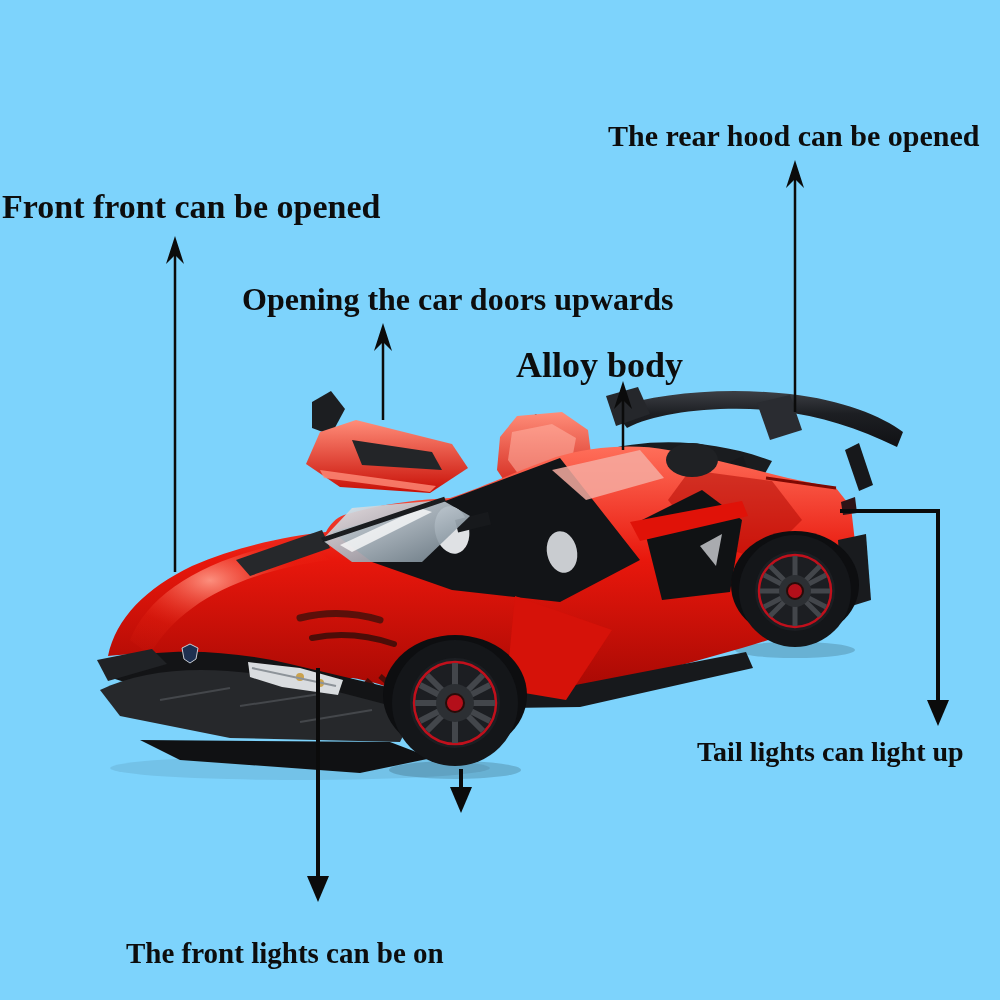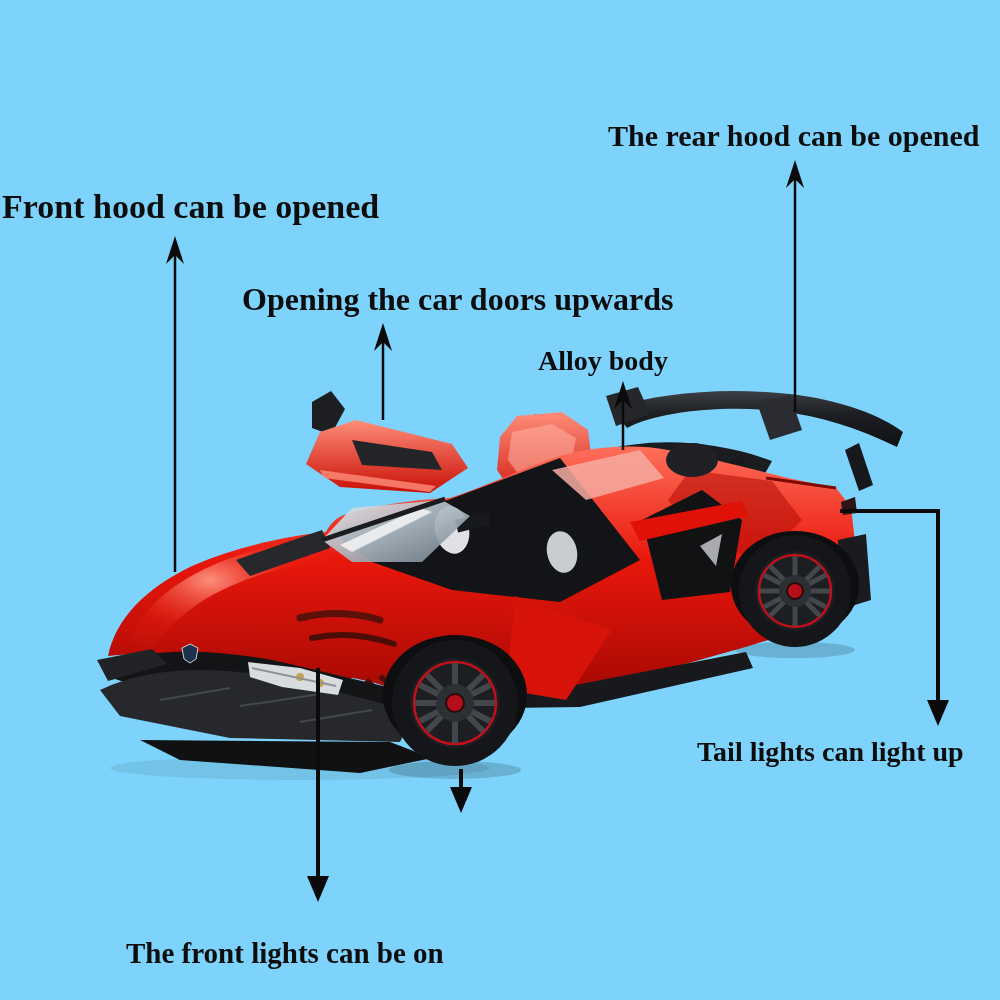--- a/index.html
+++ b/index.html
@@ -7,21 +7,21 @@
     position:relative;width:1000px;height:1000px;background:#7dd3fc;
     overflow:hidden;font-family:"Liberation Serif",serif;
   }
   .label{
     position:absolute;font-weight:700;color:#0d0d0d;white-space:nowrap;
     line-height:1;letter-spacing:0px;
   }
   .lbl-rear-hood   {left:608px;top:121px;font-size:30px;}
   .lbl-front-hood  {left:2px;  top:190px;font-size:34px;}
   .lbl-doors       {left:210px;top:283px;font-size:32px;margin-left:32px;}
-  .lbl-alloy       {left:516px;top:347px;font-size:28px;margin-left:22px;}
+  .lbl-alloy       {left:516px;top:347px;font-size:36px;}
   .lbl-tail        {left:697px;top:738px;font-size:28px;}
   .lbl-rubber      {left:403px;top:813px;font-size:29px;}
   .lbl-front-lights{left:126px;top:909px;font-size:29px;margin-top:30px;}
   svg.scene{position:absolute;left:0;top:0;}
 </style>
 </head>
 <body>
 
 <div class="canvas">
 
@@ -209,19 +209,19 @@
         <path d="M461,813 L450,787 L472,787 Z" stroke="none"></path>
       </g>
       <g>
         <path d="M318,668 L318,880" stroke-width="4" fill="none"></path>
         <path d="M318,902 L307,876 L329,876 Z" stroke="none"></path>
       </g>
     </g>
   </svg>
 
   <div class="label lbl-rear-hood">The rear hood can be opened</div>
-  <div class="label lbl-front-hood">Front hood can be opened</div>
+  <div class="label lbl-front-hood">Front front can be opened</div>
   <div class="label lbl-doors">Opening the car doors upwards</div>
   <div class="label lbl-alloy">Alloy body</div>
   <div class="label lbl-tail">Tail lights can light up</div>
   <div class="label lbl-front-lights">The front lights can be on</div>
 
 </div>
 
 </body></html>

